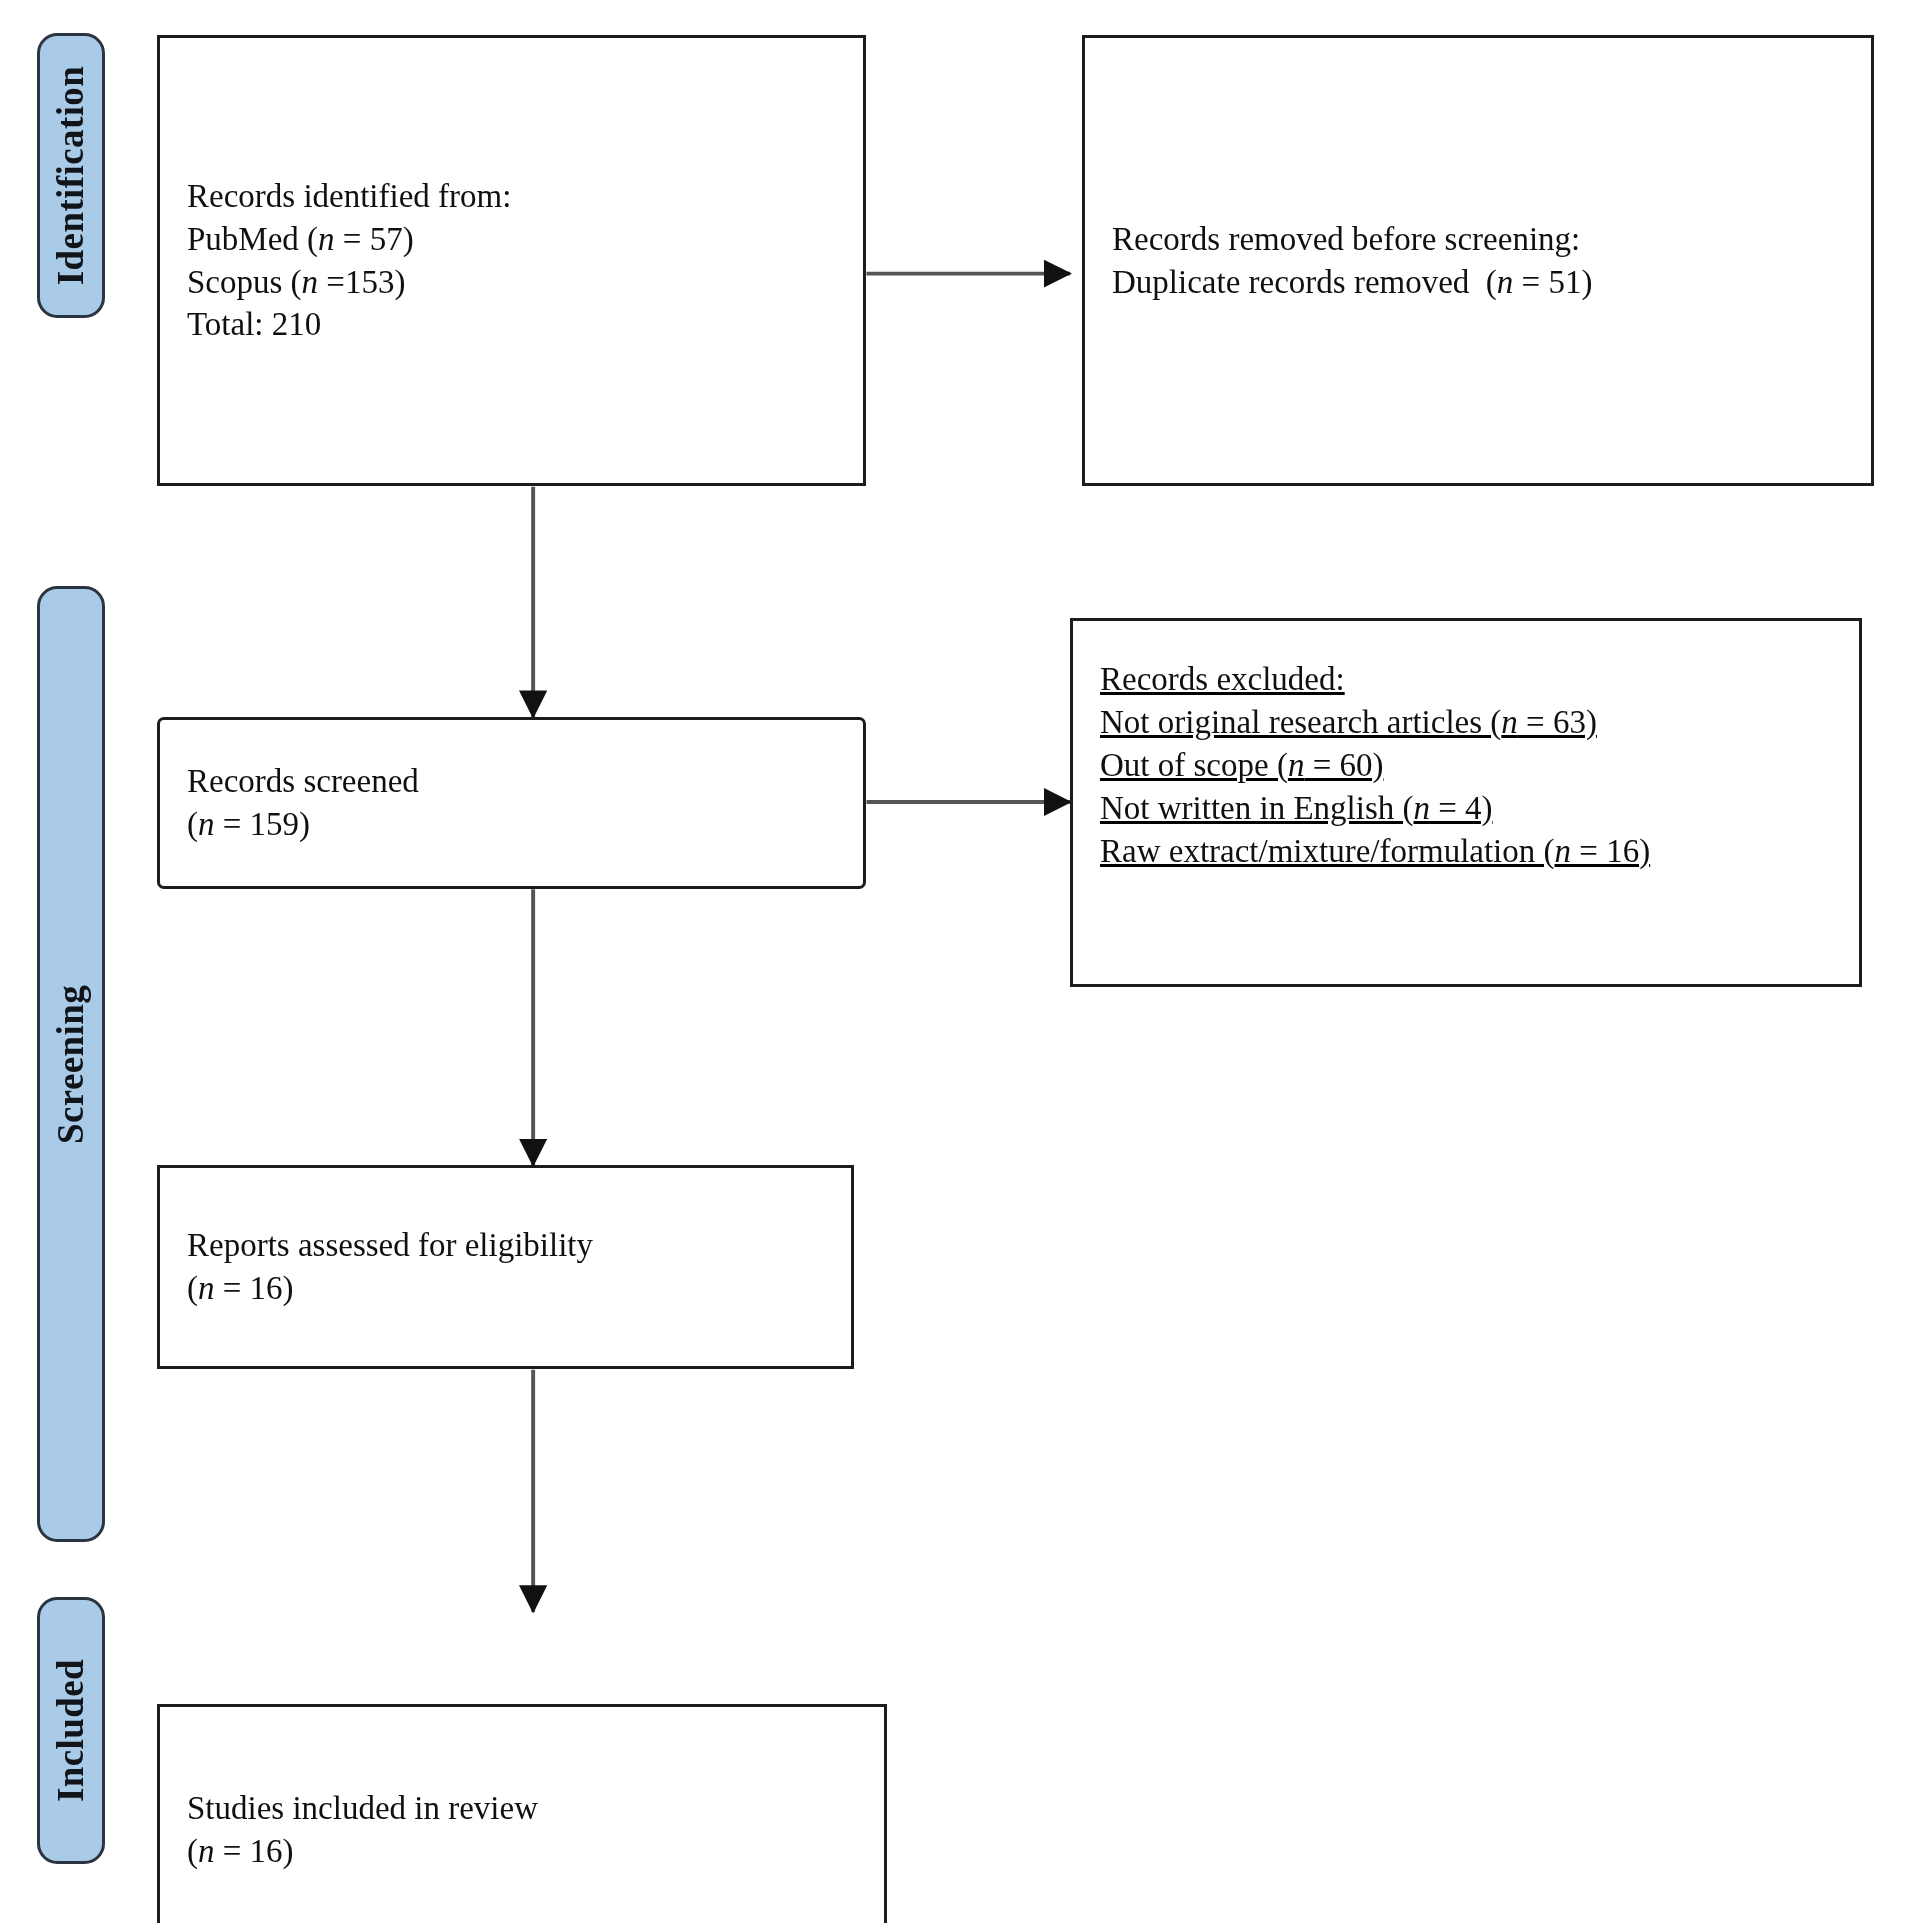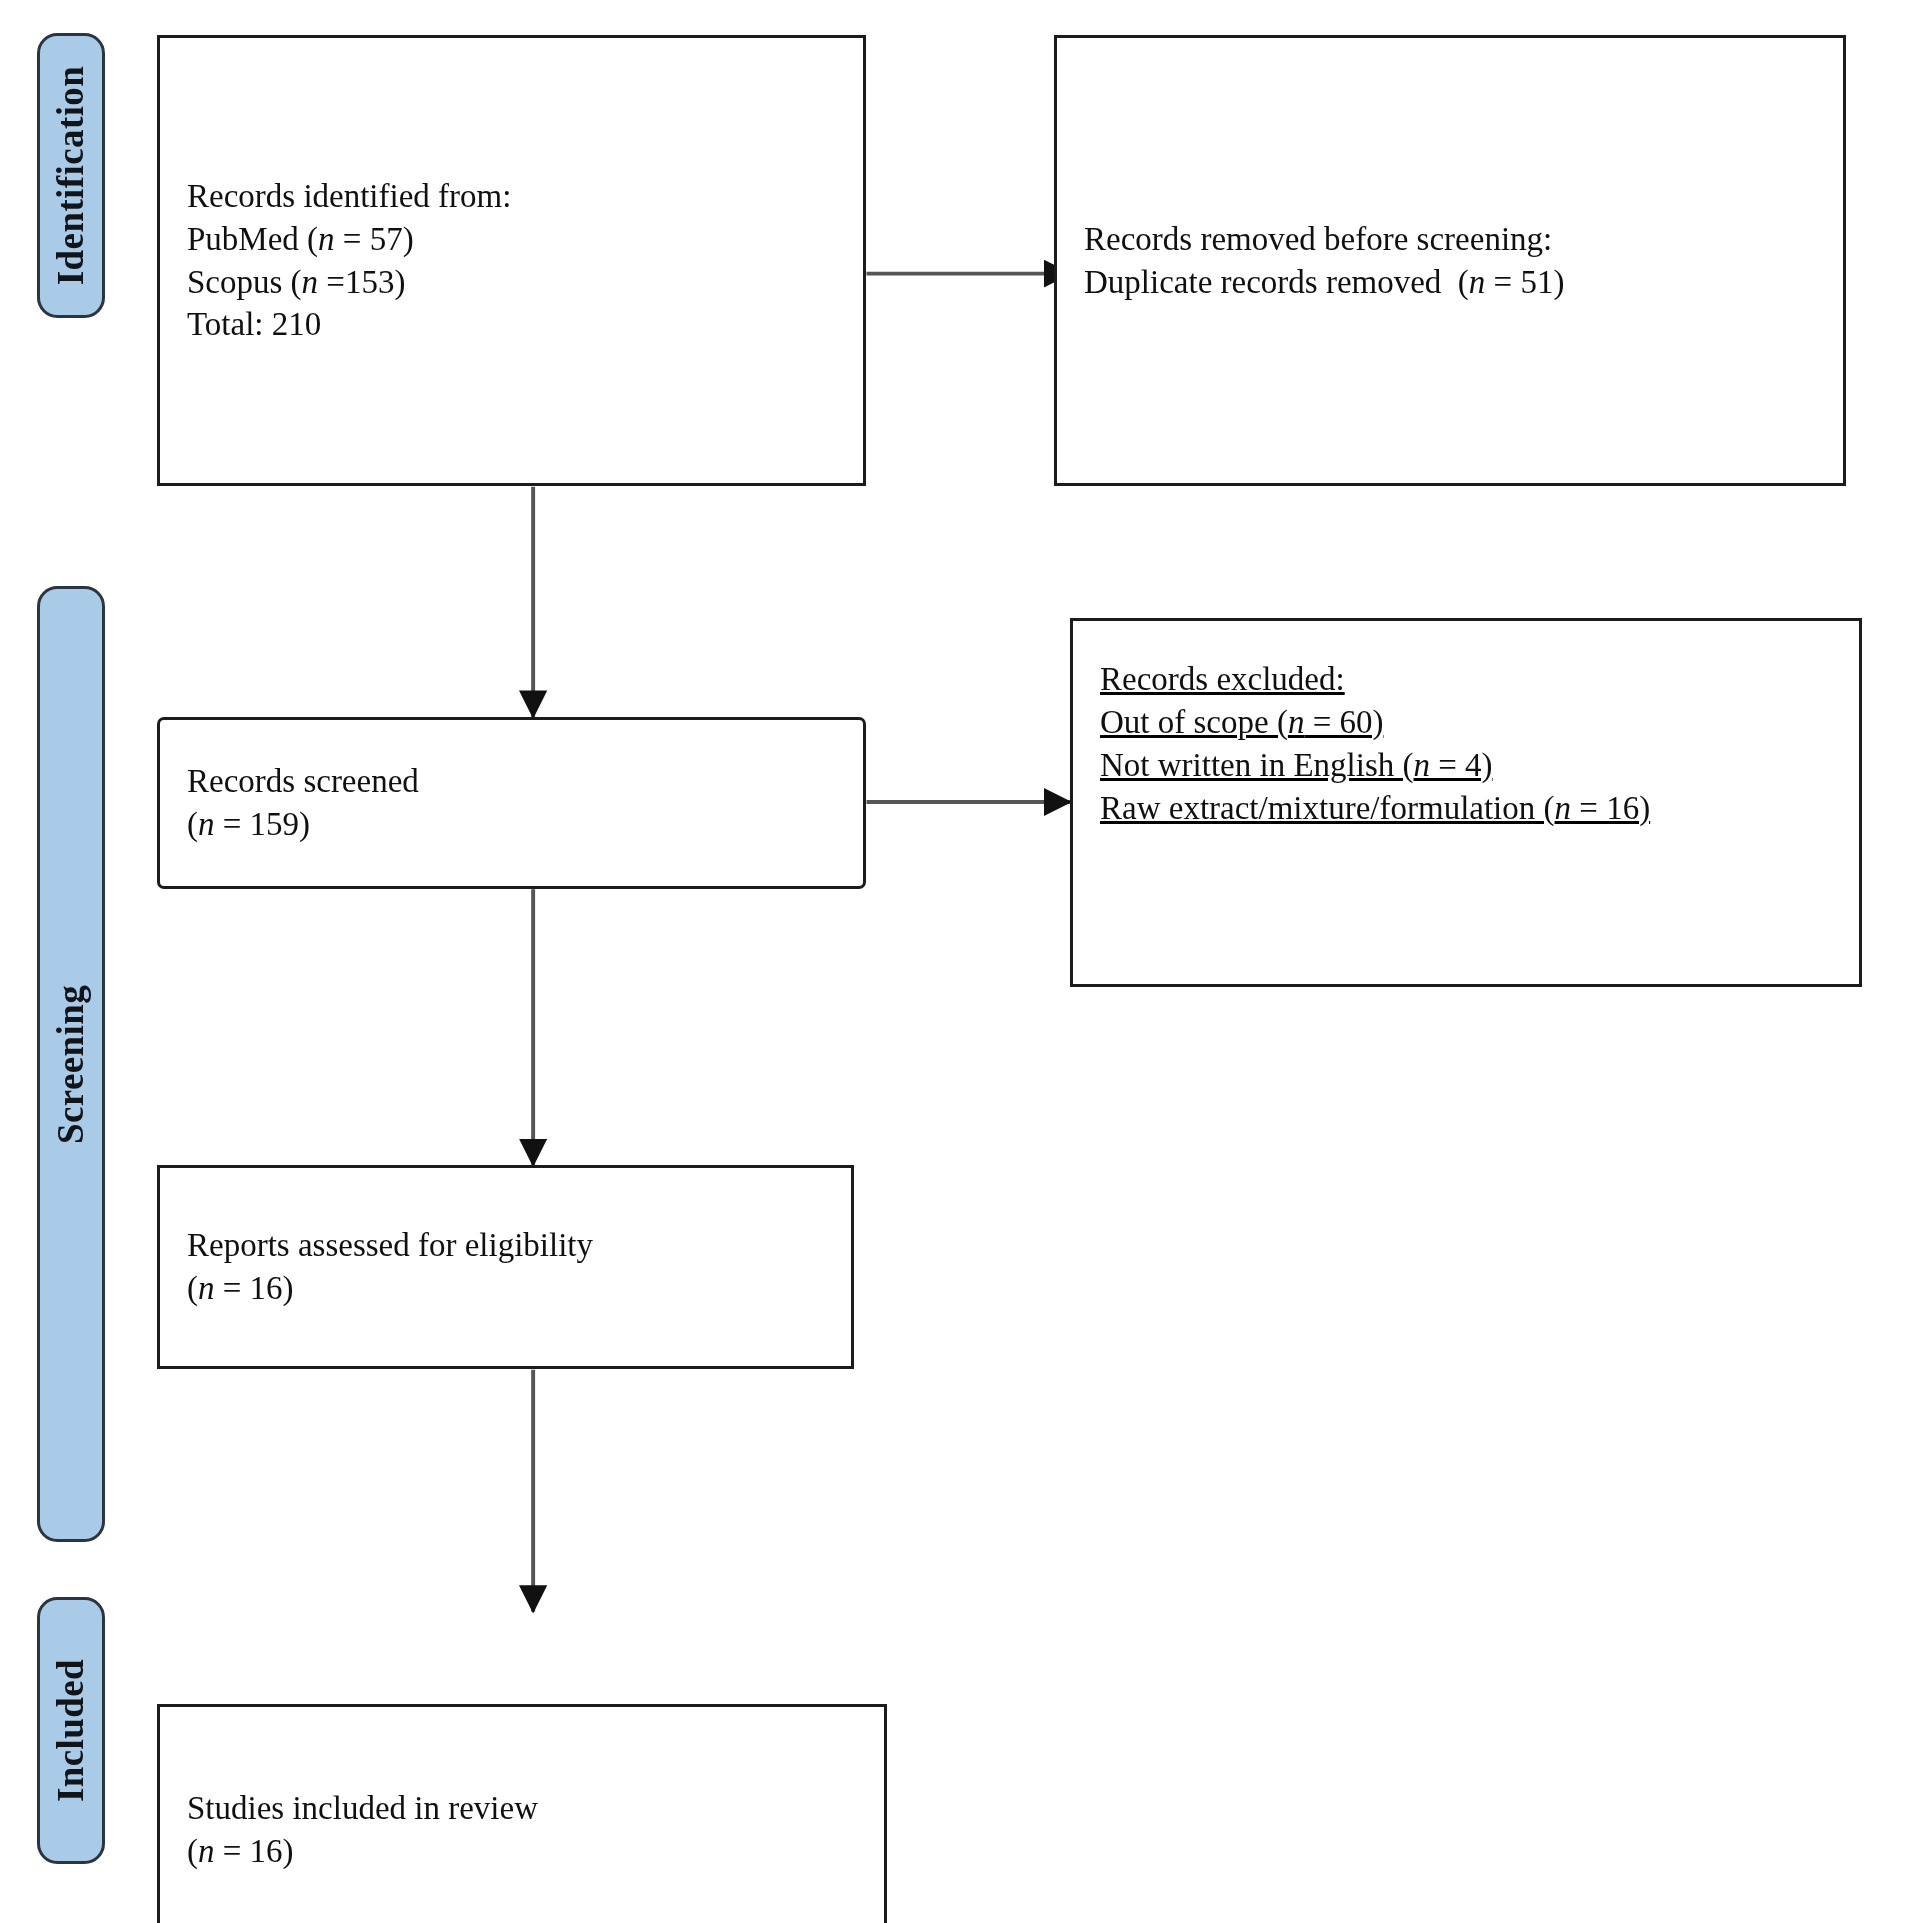--- a/index.html
+++ b/index.html
@@ -113,37 +113,38 @@
 
   <div class="flow-box" style="left:157px; top:35px; width:709px; height:451px;">
     <div class="flow-box-text">
         <span class="ln">Records identified from:</span>
         <span class="ln">PubMed (<i>n</i> = 57)</span>
         <span class="ln">Scopus (<i>n</i> =153)</span>
         <span class="ln">Total: 210</span>
       </div>
   </div>
 
-  <div class="flow-box" style="left:1054px; top:35px; width:792px; height:451px;">
+  <div class="flow-box" style="left:1082px; top:35px; width:792px; height:451px;">
     <div class="flow-box-text">
         <span class="ln">Records removed before screening:</span>
         <span class="ln">Duplicate records removed  (<i>n</i> = 51)</span>
       </div>
   </div>
 
   <div class="flow-box" style="left:157px; top:717px; width:709px; height:172px;border-radius:7px;">
     <div class="flow-box-text">
         <span class="ln">Records screened</span>
         <span class="ln">(<i>n</i> = 159)</span>
       </div>
   </div>
 
   <div class="flow-box align-top-pad" style="left:1070px; top:618px; width:792px; height:369px; padding-top:37px;text-decoration:underline;">
     <div class="flow-box-text">
         <span class="ln">Records excluded:</span>
+        <span class="ln">Not original research articles (<i>n</i> = 63)</span>
         <span class="ln">Out of scope (<i>n</i> = 60)</span>
         <span class="ln">Not written in English (<i>n</i> = 4)</span>
         <span class="ln">Raw extract/mixture/formulation (<i>n</i> = 16)</span>
       </div>
   </div>
 
   <div class="flow-box" style="left:157px; top:1165px; width:697px; height:204px;">
     <div class="flow-box-text">
         <span class="ln">Reports assessed for eligibility</span>
         <span class="ln">(<i>n</i> = 16)</span>

